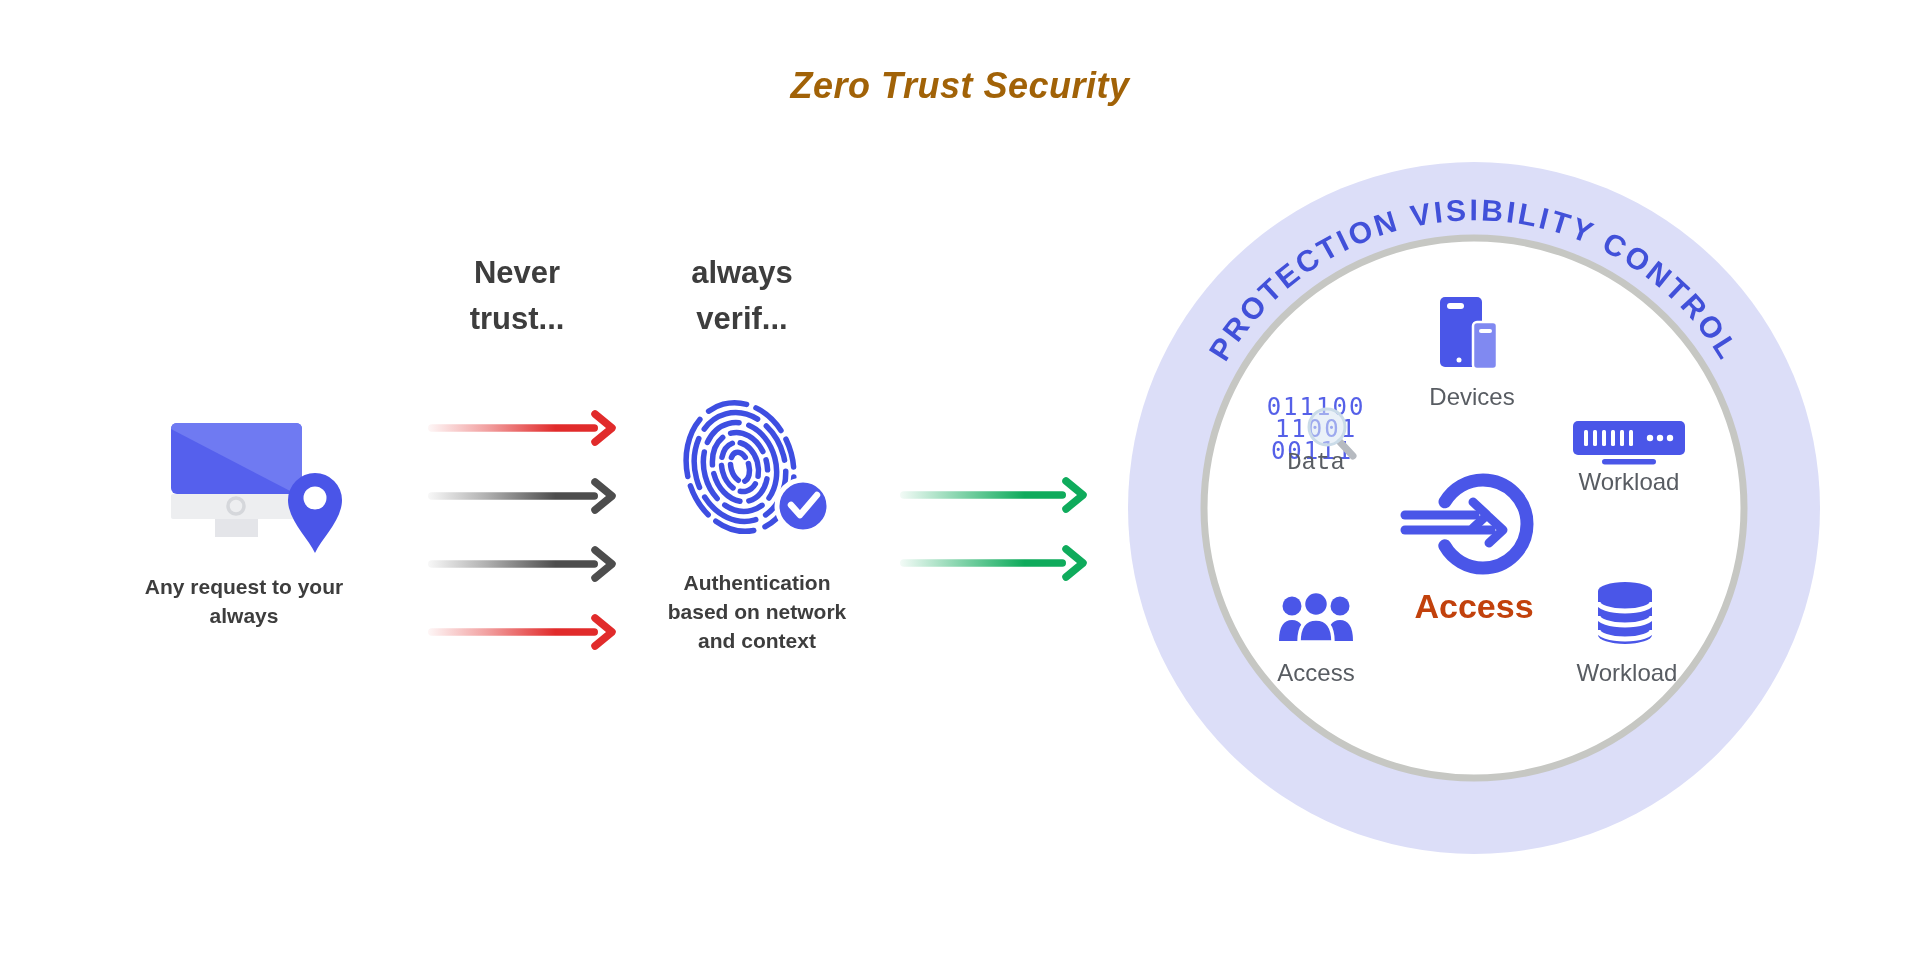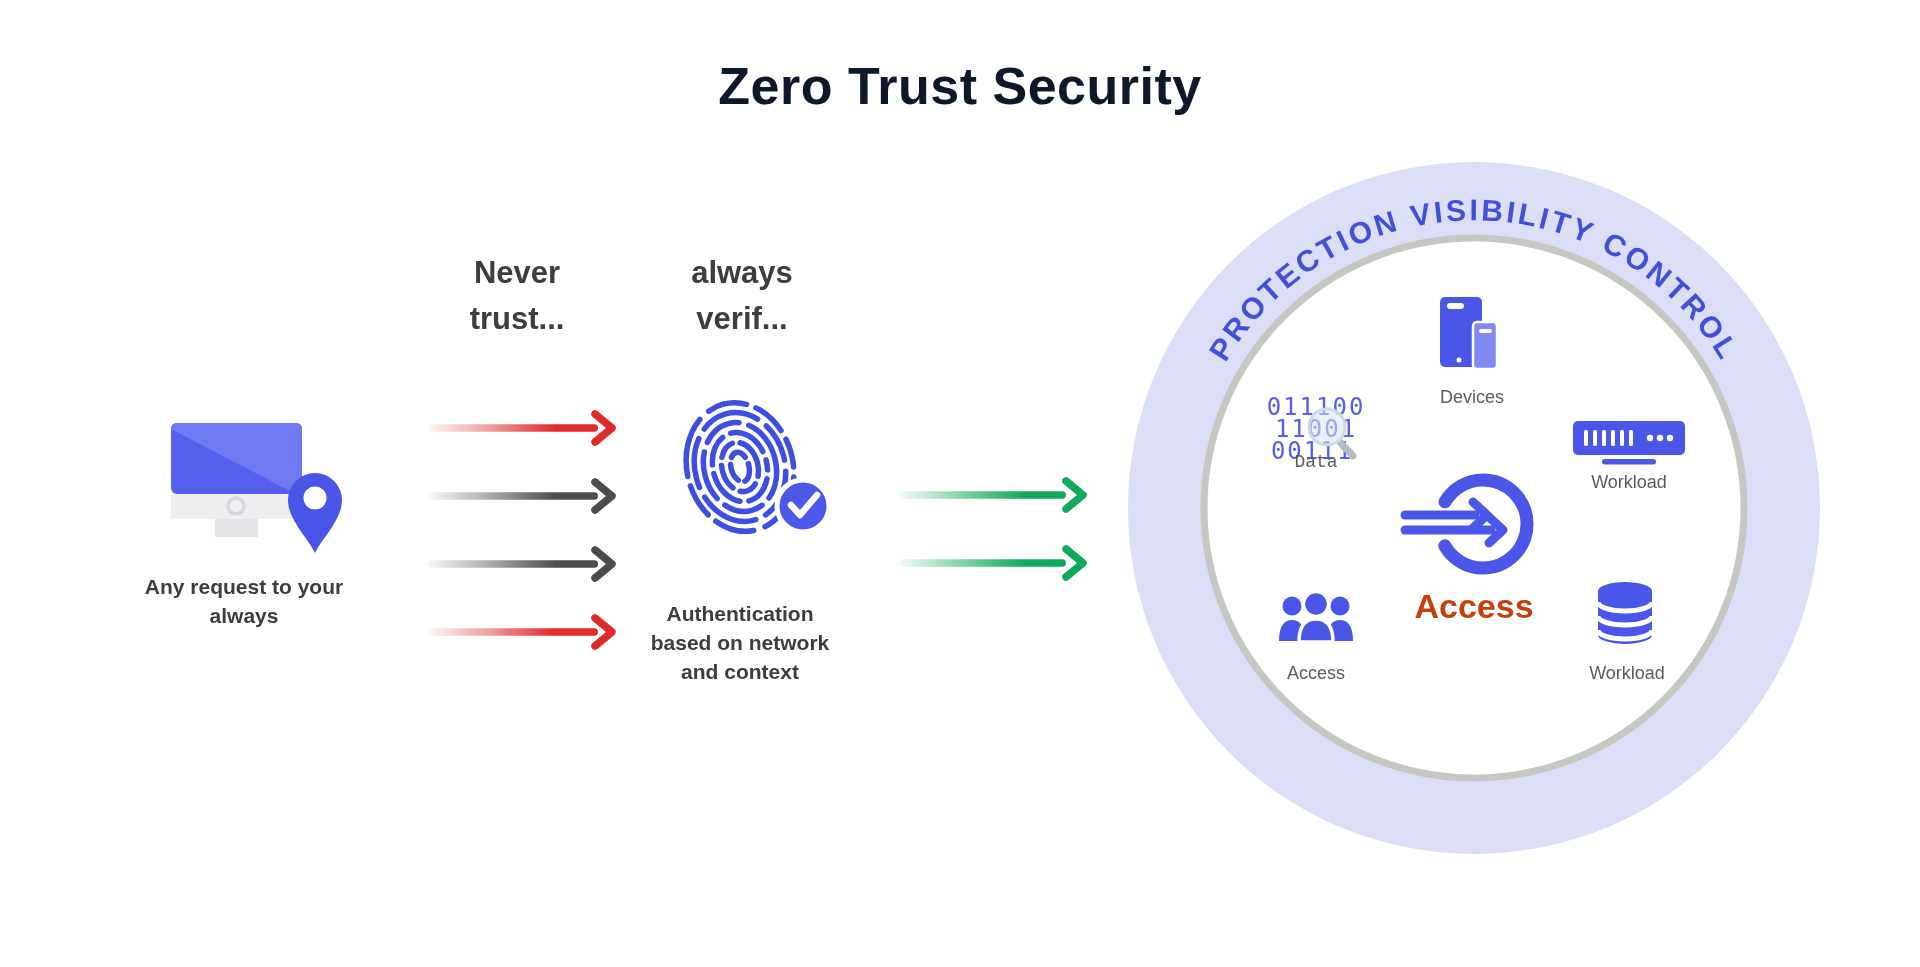--- a/index.html
+++ b/index.html
@@ -2,24 +2,24 @@
 <html><head>
 <meta charset="utf-8">
 <style>
   html,body{margin:0;padding:0;background:#ffffff;}
   #canvas{
     position:relative;width:1920px;height:967px;background:#ffffff;overflow:hidden;
     font-family:"Liberation Sans","DejaVu Sans",sans-serif;
   }
   #gfx{position:absolute;left:0;top:0;width:1920px;height:967px;}
   .txt{position:absolute;transform:translate(-50%,-50%);text-align:center;white-space:nowrap;}
-  .title{font-size:52px;font-weight:800;color:#0f172a;letter-spacing:.5px;}
+  .title{font-size:36px;font-weight:800;color:#a16207;letter-spacing:.5px;font-style:italic;}
   .flow-label{font-size:31px;font-weight:700;color:#3d3d3d;line-height:46px;}
   .caption{font-size:21px;font-weight:700;color:#3d3d3d;line-height:29px;}
-  .ring-label{font-size:18px;font-weight:400;color:#585c62;}
+  .ring-label{font-size:24px;font-weight:400;color:#585c62;}
   .access-label{font-size:34px;font-weight:700;color:#c2410c;}
 </style>
 </head>
 <body>
 
 <div id="canvas">
 
   <svg id="gfx" viewBox="0 0 1920 967" xmlns="http://www.w3.org/2000/svg">
     <defs>
       <linearGradient id="gradRed">
@@ -175,21 +175,21 @@
   <div class="txt flow-label" style="left:517px;top:296px;">
     <div>Never</div>
     <div>trust...</div>
   </div>
 
   <div class="txt caption" style="left:244px;top:601px;">
     <div>Any request to your</div>
     <div>always</div>
   </div>
 
-  <div class="txt caption" style="left:740px;top:611px;margin-top:31px;">
+  <div class="txt caption" style="left:757px;top:611px;">
     <div>Authentication</div>
     <div>based on network</div>
     <div>and context</div>
   </div>
 
   <div class="txt ring-label" style="left:1472px;top:397px;">Devices</div>
   <div class="txt ring-label" style="left:1316px;top:462px;font-family:Liberation Mono, monospace;">Data</div>
   <div class="txt ring-label" style="left:1629px;top:482px;">Workload</div>
   <div class="txt ring-label" style="left:1316px;top:673px;">Access</div>
   <div class="txt ring-label" style="left:1627px;top:673px;">Workload</div>

